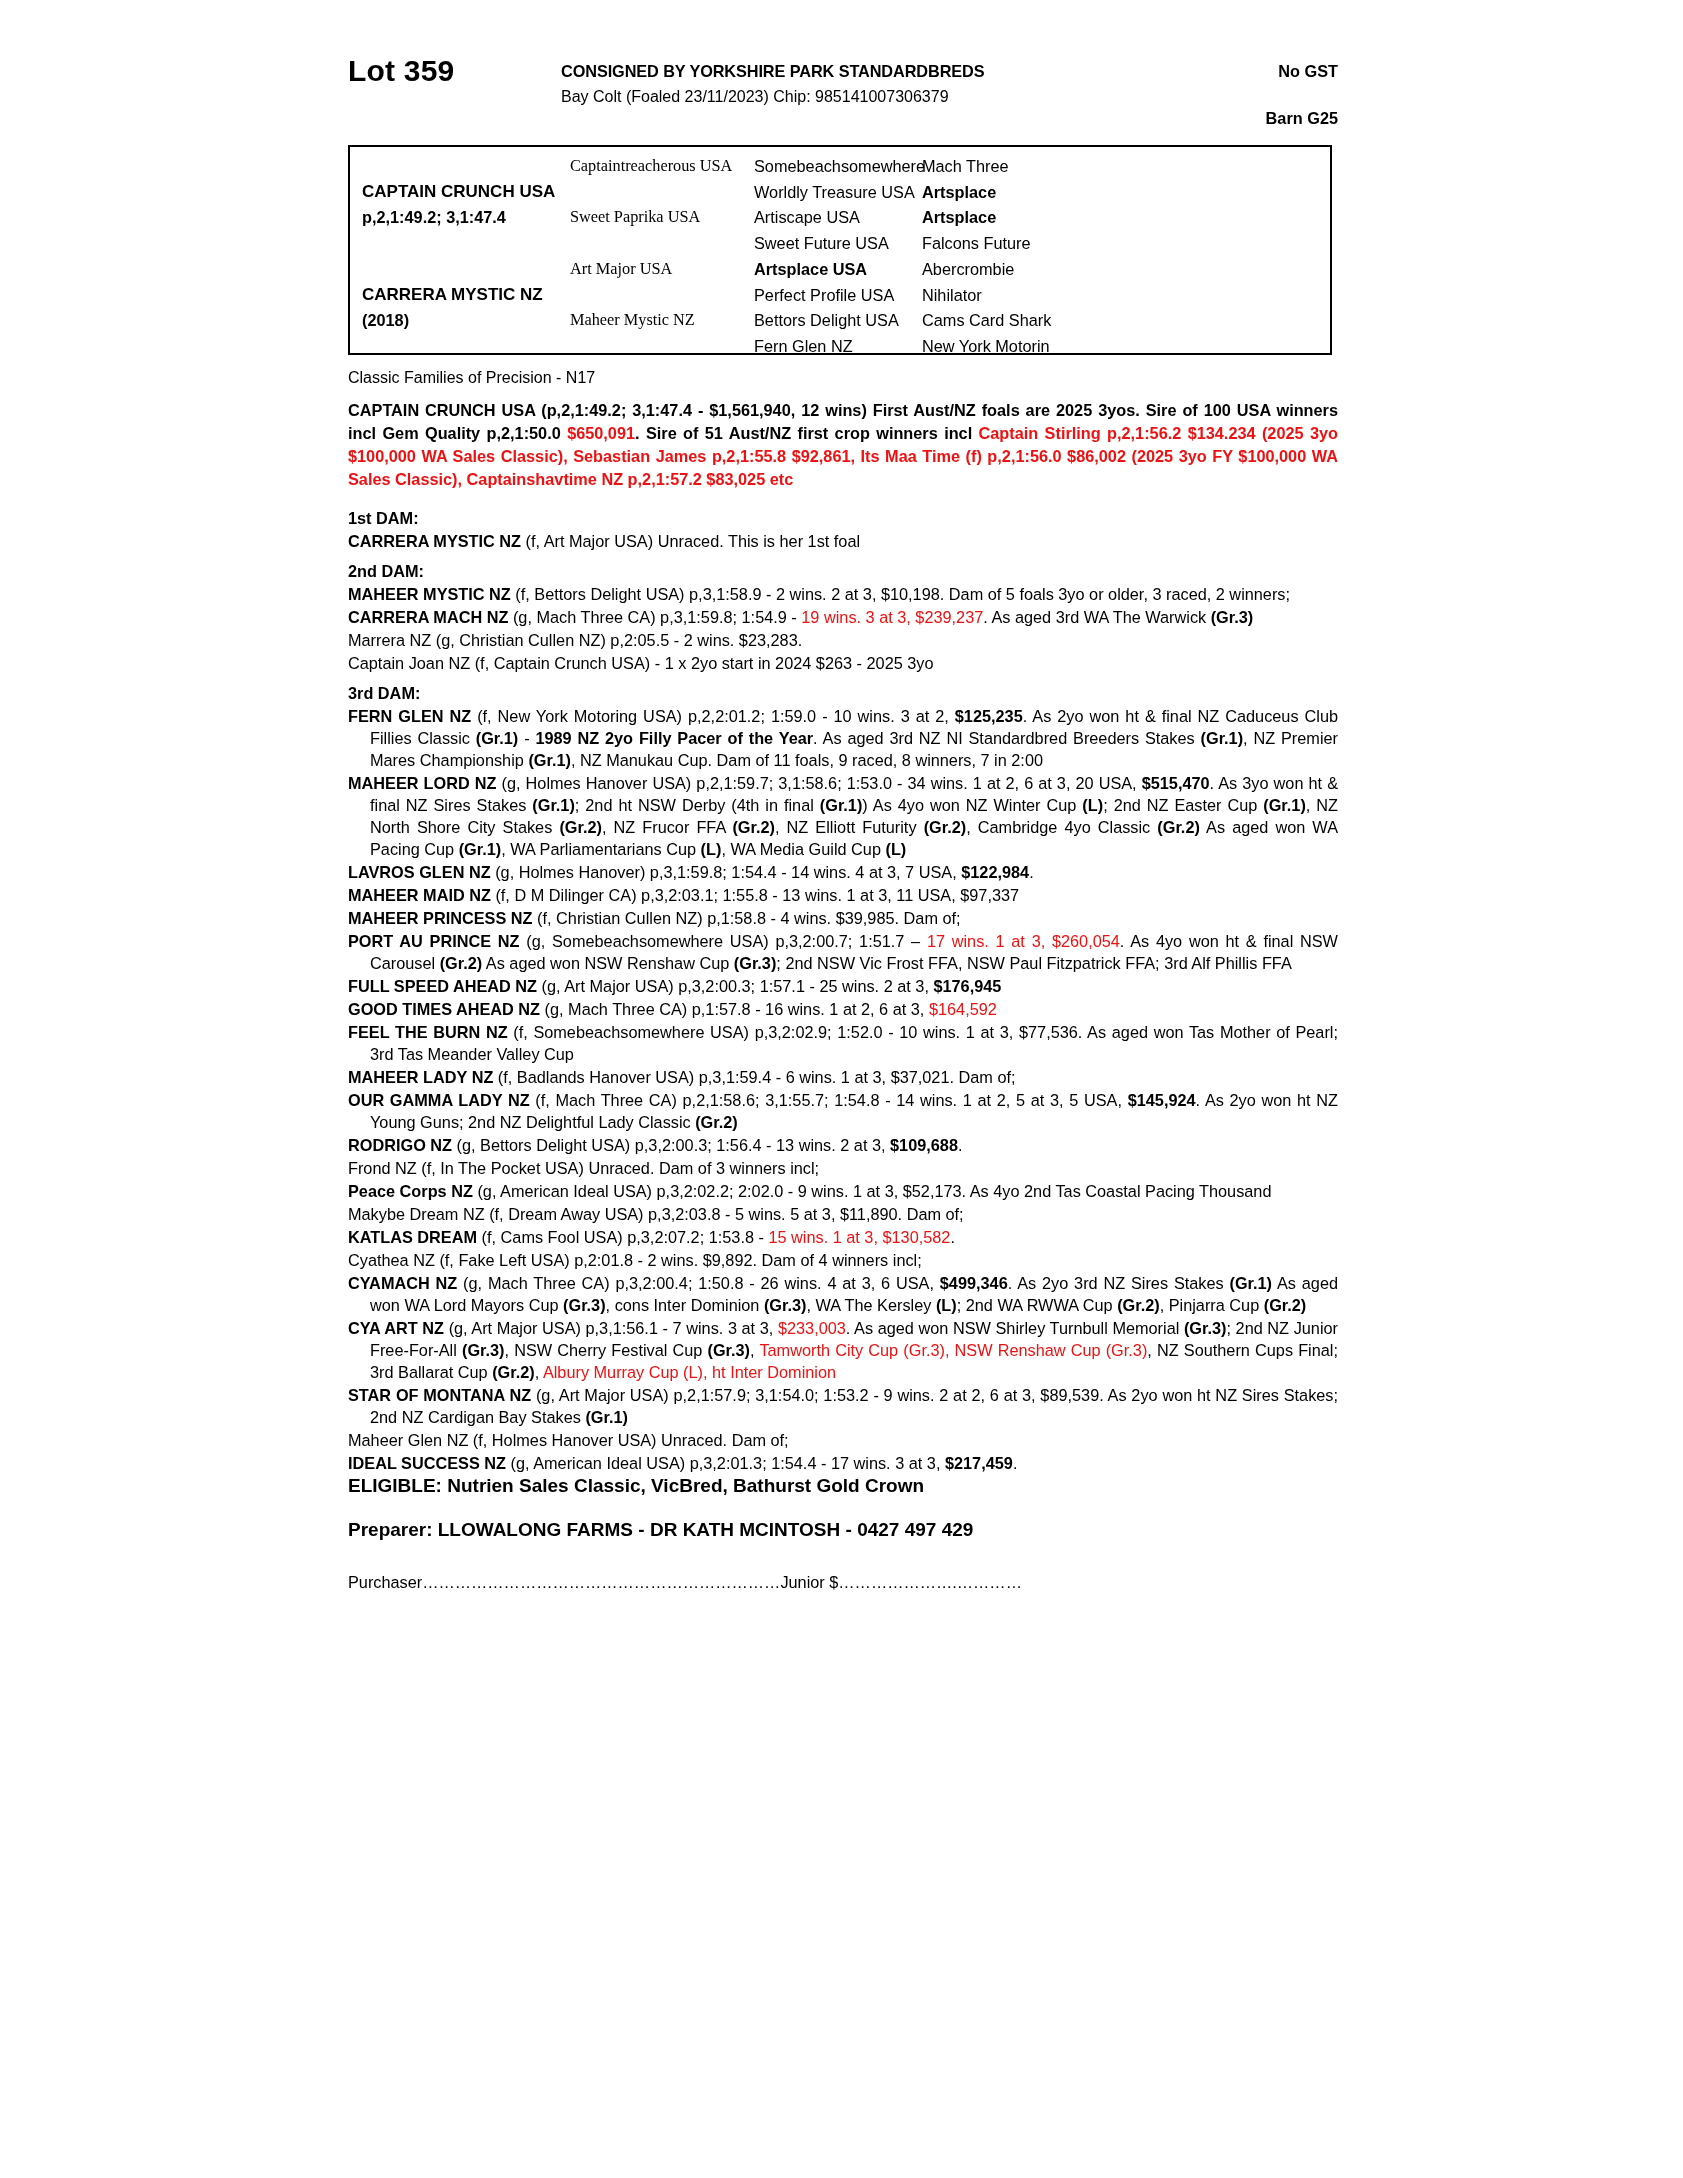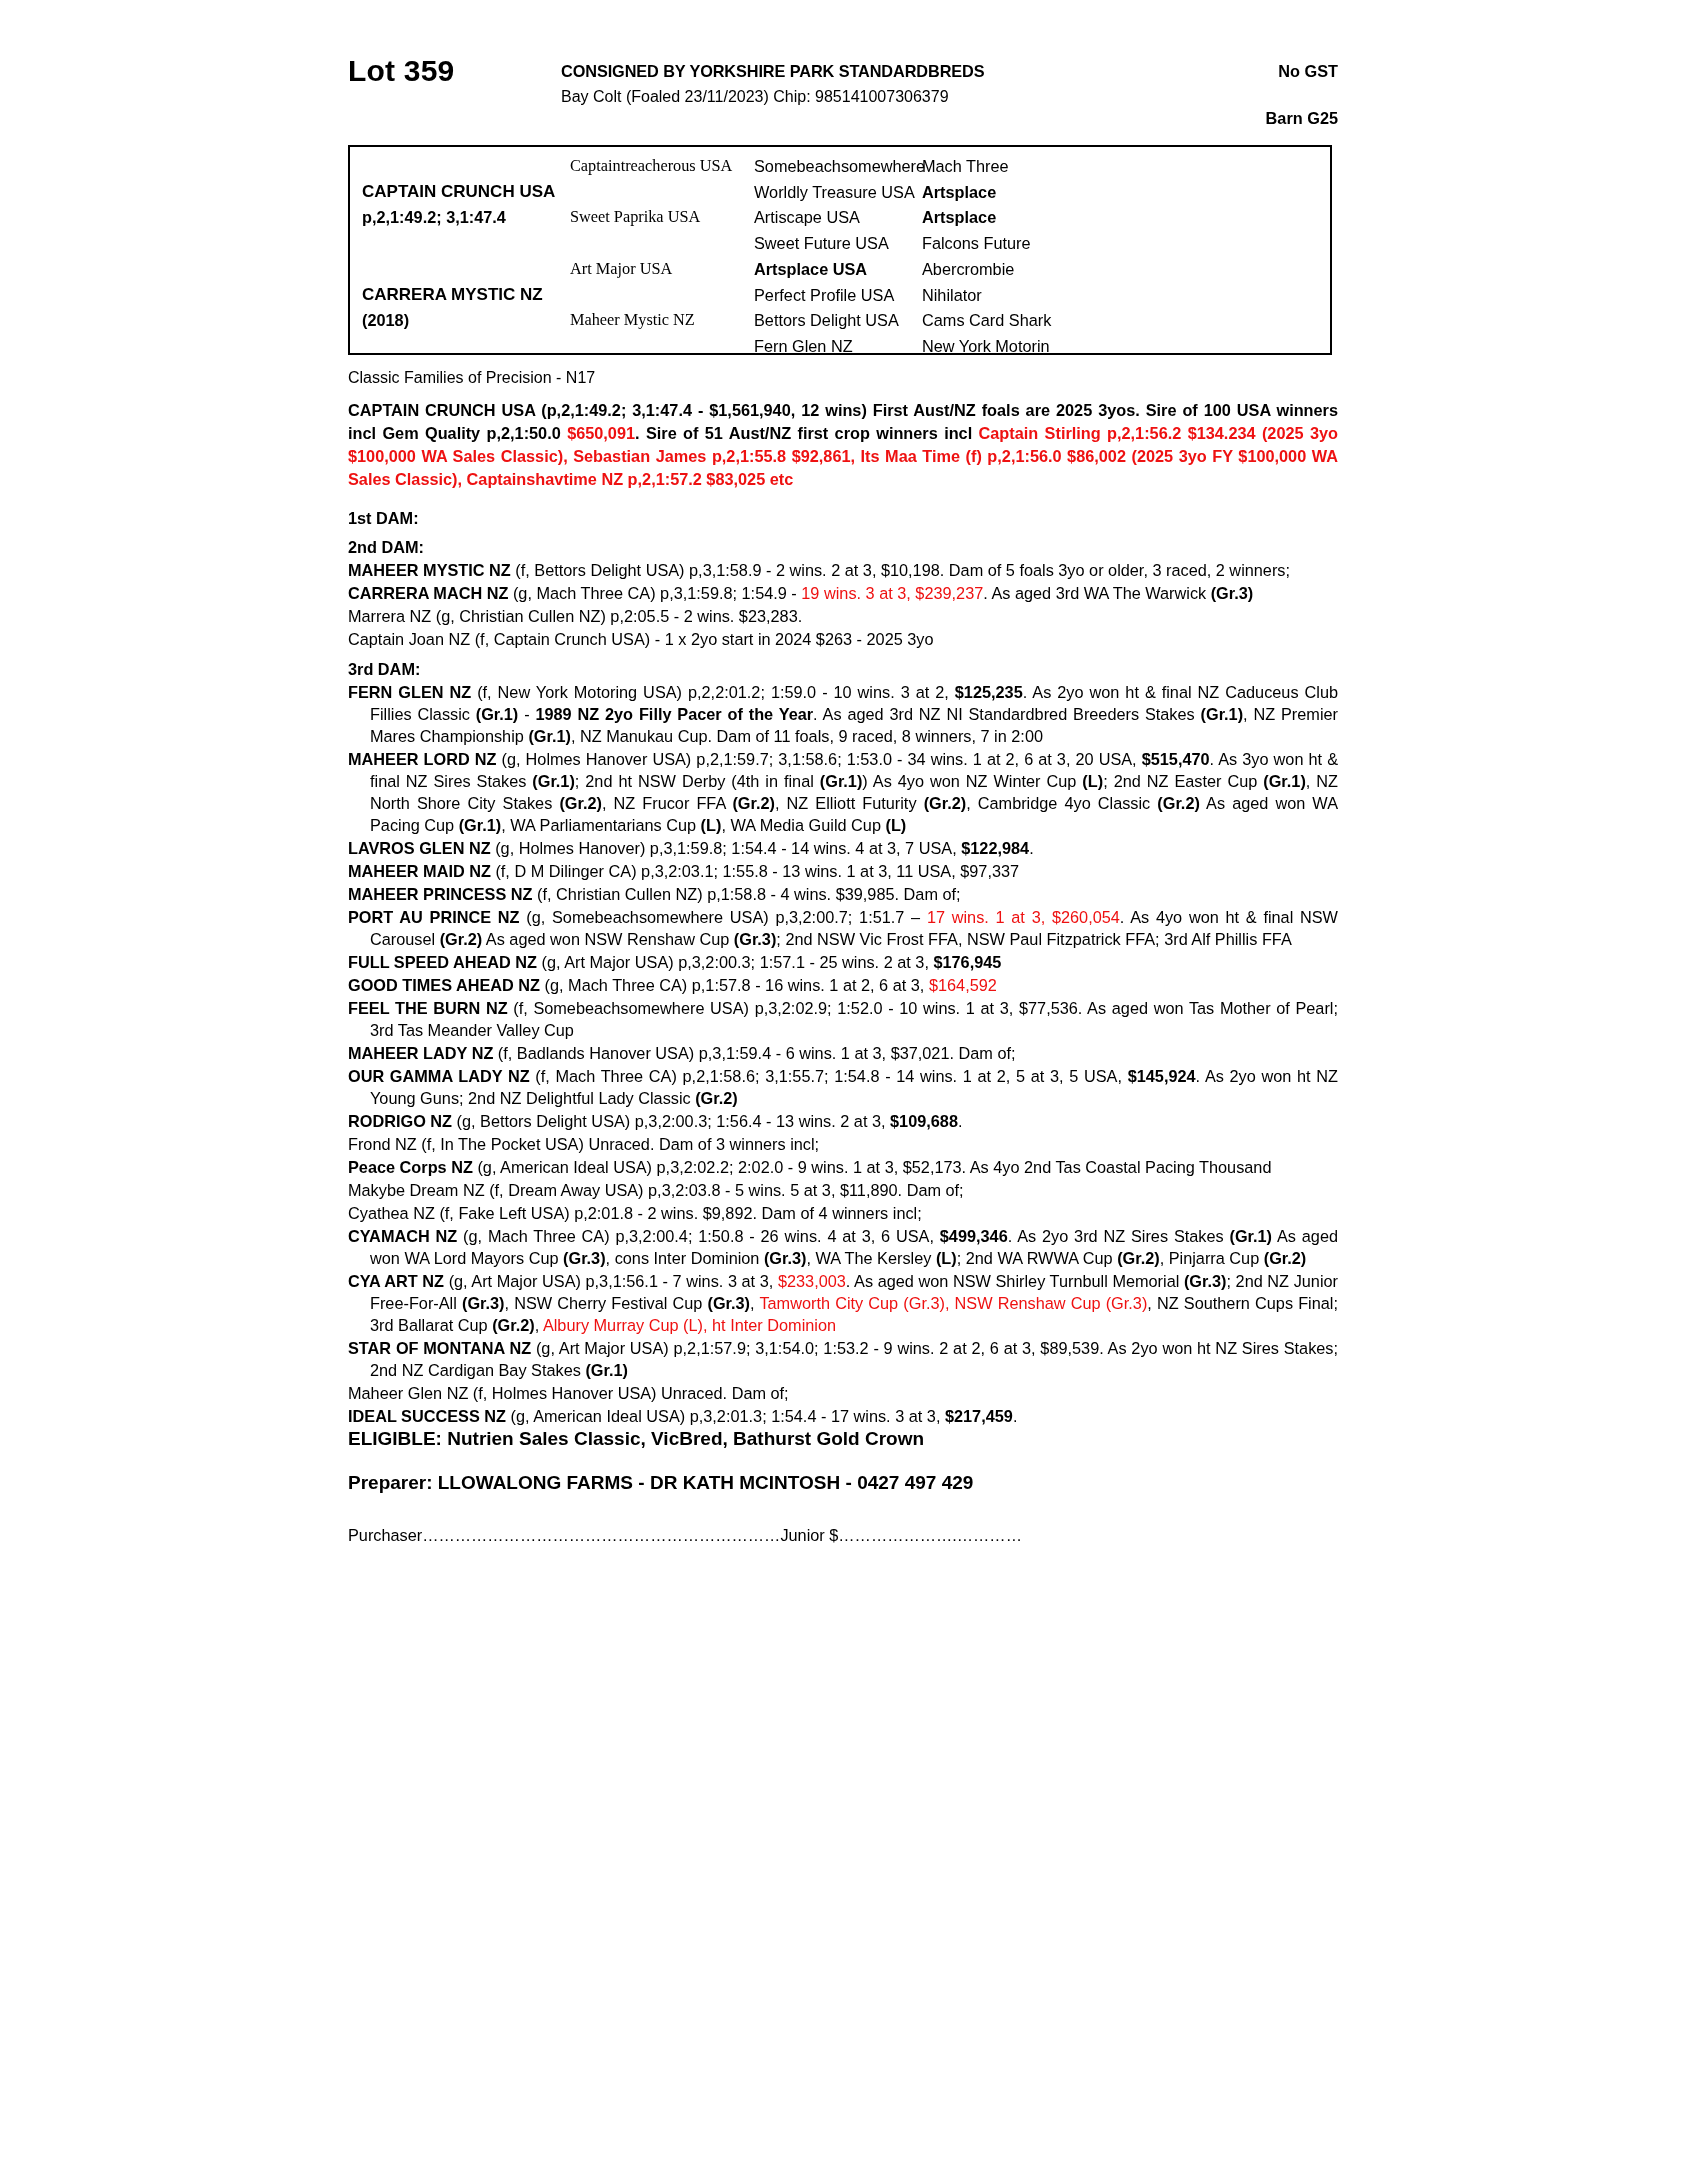--- a/index.html
+++ b/index.html
@@ -197,20 +197,21 @@
       <div class="col4 r6">Cams Card Shark</div>
       <div class="col4 r7">New York Motorin</div>
     </div>
 
     <div class="fam">Classic Families of Precision - N17</div>
 
     <div class="blurb"><span>CAPTAIN CRUNCH USA (p,2,1:49.2; 3,1:47.4 - $1,561,940, 12 wins) First Aust/NZ foals are 2025 3yos. Sire of 100 USA winners incl Gem Quality p,2,1:50.0 </span><span class="red">$650,091</span><span>. Sire of 51 Aust/NZ first crop winners incl </span><span class="red">Captain Stirling p,2,1:56.2 $134.234 (2025 3yo $100,000 WA Sales Classic), Sebastian James p,2,1:55.8 $92,861, Its Maa Time (f) p,2,1:56.0 $86,002 (2025 3yo FY $100,000 WA Sales Classic), Captainshavtime NZ p,2,1:57.2 $83,025 etc</span></div>
 
     <div>
         <div class="damhead">1st DAM:</div>
+        <p class="e i1"><span style="font-weight: bold;">CARRERA MYSTIC NZ</span><span> (f, Art Major USA) Unraced. This is her 1st foal</span></p>
         <div class="damhead">2nd DAM:</div>
         <p class="e i1"><span style="font-weight: bold;">MAHEER MYSTIC NZ</span><span> (f, Bettors Delight USA) p,3,1:58.9 - 2 wins. 2 at 3, $10,198. Dam of 5 foals 3yo or older, 3 raced, 2 winners;</span></p>
         <p class="e i2"><span style="font-weight: bold;">CARRERA MACH NZ</span><span> (g, Mach Three CA) p,3,1:59.8; 1:54.9 - </span><span class="red">19 wins. 3 at 3, $239,237</span><span>. As aged 3rd WA The Warwick </span><span style="font-weight: bold;">(Gr.3)</span></p>
         <p class="e i2"><span>Marrera NZ (g, Christian Cullen NZ) p,2:05.5 - 2 wins. $23,283.</span></p>
         <p class="e i2"><span>Captain Joan NZ (f, Captain Crunch USA) - 1 x 2yo start in 2024 $263 - 2025 3yo</span></p>
         <div class="damhead">3rd DAM:</div>
         <p class="e i1"><span style="font-weight: bold;">FERN GLEN NZ</span><span> (f, New York Motoring USA) p,2,2:01.2; 1:59.0 - 10 wins. 3 at 2, </span><span style="font-weight: bold;">$125,235</span><span>. As 2yo won ht &amp; final NZ Caduceus Club Fillies Classic </span><span style="font-weight: bold;">(Gr.1)</span><span> - </span><span style="font-weight: bold;">1989 NZ 2yo Filly Pacer of the Year</span><span>. As aged 3rd NZ NI Standardbred Breeders Stakes </span><span style="font-weight: bold;">(Gr.1)</span><span>, NZ Premier Mares Championship </span><span style="font-weight: bold;">(Gr.1)</span><span>, NZ Manukau Cup. Dam of 11 foals, 9 raced, 8 winners, 7 in 2:00</span></p>
         <p class="e i2"><span style="font-weight: bold;">MAHEER LORD NZ</span><span> (g, Holmes Hanover USA) p,2,1:59.7; 3,1:58.6; 1:53.0 - 34 wins. 1 at 2, 6 at 3, 20 USA, </span><span style="font-weight: bold;">$515,470</span><span>. As 3yo won ht &amp; final NZ Sires Stakes </span><span style="font-weight: bold;">(Gr.1)</span><span>; 2nd ht NSW Derby (4th in final </span><span style="font-weight: bold;">(Gr.1)</span><span>) As 4yo won NZ Winter Cup </span><span style="font-weight: bold;">(L)</span><span>; 2nd NZ Easter Cup </span><span style="font-weight: bold;">(Gr.1)</span><span>, NZ North Shore City Stakes </span><span style="font-weight: bold;">(Gr.2)</span><span>, NZ Frucor FFA </span><span style="font-weight: bold;">(Gr.2)</span><span>, NZ Elliott Futurity </span><span style="font-weight: bold;">(Gr.2)</span><span>, Cambridge 4yo Classic </span><span style="font-weight: bold;">(Gr.2)</span><span> As aged won WA Pacing Cup </span><span style="font-weight: bold;">(Gr.1)</span><span>, WA Parliamentarians Cup </span><span style="font-weight: bold;">(L)</span><span>, WA Media Guild Cup </span><span style="font-weight: bold;">(L)</span></p>
         <p class="e i2"><span style="font-weight: bold;">LAVROS GLEN NZ</span><span> (g, Holmes Hanover) p,3,1:59.8; 1:54.4 - 14 wins. 4 at 3, 7 USA, </span><span style="font-weight: bold;">$122,984</span><span>.</span></p>
         <p class="e i2"><span style="font-weight: bold;">MAHEER MAID NZ</span><span> (f, D M Dilinger CA) p,3,2:03.1; 1:55.8 - 13 wins. 1 at 3, 11 USA, $97,337</span></p>
@@ -218,20 +219,21 @@
         <p class="e i3"><span style="font-weight: bold;">PORT AU PRINCE NZ</span><span> (g, Somebeachsomewhere USA) p,3,2:00.7; 1:51.7 – </span><span class="red">17 wins. 1 at 3, $260,054</span><span>. As 4yo won ht &amp; final NSW Carousel </span><span style="font-weight: bold;">(Gr.2)</span><span> As aged won NSW Renshaw Cup </span><span style="font-weight: bold;">(Gr.3)</span><span>; 2nd NSW Vic Frost FFA, NSW Paul Fitzpatrick FFA; 3rd Alf Phillis FFA</span></p>
         <p class="e i3"><span style="font-weight: bold;">FULL SPEED AHEAD NZ</span><span> (g, Art Major USA) p,3,2:00.3; 1:57.1 - 25 wins. 2 at 3, </span><span style="font-weight: bold;">$176,945</span></p>
         <p class="e i3"><span style="font-weight: bold;">GOOD TIMES AHEAD NZ</span><span> (g, Mach Three CA) p,1:57.8 - 16 wins. 1 at 2, 6 at 3, </span><span class="red">$164,592</span></p>
         <p class="e i3"><span style="font-weight: bold;">FEEL THE BURN NZ</span><span> (f, Somebeachsomewhere USA) p,3,2:02.9; 1:52.0 - 10 wins. 1 at 3, $77,536. As aged won Tas Mother of Pearl; 3rd Tas Meander Valley Cup</span></p>
         <p class="e i2"><span style="font-weight: bold;">MAHEER LADY NZ</span><span> (f, Badlands Hanover USA) p,3,1:59.4 - 6 wins. 1 at 3, $37,021. Dam of;</span></p>
         <p class="e i3"><span style="font-weight: bold;">OUR GAMMA LADY NZ</span><span> (f, Mach Three CA) p,2,1:58.6; 3,1:55.7; 1:54.8 - 14 wins. 1 at 2, 5 at 3, 5 USA, </span><span style="font-weight: bold;">$145,924</span><span>. As 2yo won ht NZ Young Guns; 2nd NZ Delightful Lady Classic </span><span style="font-weight: bold;">(Gr.2)</span></p>
         <p class="e i3"><span style="font-weight: bold;">RODRIGO NZ</span><span> (g, Bettors Delight USA) p,3,2:00.3; 1:56.4 - 13 wins. 2 at 3, </span><span style="font-weight: bold;">$109,688</span><span>.</span></p>
         <p class="e i2"><span>Frond NZ (f, In The Pocket USA) Unraced. Dam of 3 winners incl;</span></p>
         <p class="e i3"><span style="font-weight: bold;">Peace Corps NZ</span><span> (g, American Ideal USA) p,3,2:02.2; 2:02.0 - 9 wins. 1 at 3, $52,173. As 4yo 2nd Tas Coastal Pacing Thousand</span></p>
         <p class="e i3"><span>Makybe Dream NZ (f, Dream Away USA) p,3,2:03.8 - 5 wins. 5 at 3, $11,890. Dam of;</span></p>
+        <p class="e i4"><span style="font-weight: bold;">KATLAS DREAM</span><span> (f, Cams Fool USA) p,3,2:07.2; 1:53.8 - </span><span class="red">15 wins. 1 at 3, $130,582</span><span>.</span></p>
         <p class="e i2"><span>Cyathea NZ (f, Fake Left USA) p,2:01.8 - 2 wins. $9,892. Dam of 4 winners incl;</span></p>
         <p class="e i3"><span style="font-weight: bold;">CYAMACH NZ</span><span> (g, Mach Three CA) p,3,2:00.4; 1:50.8 - 26 wins. 4 at 3, 6 USA, </span><span style="font-weight: bold;">$499,346</span><span>. As 2yo 3rd NZ Sires Stakes </span><span style="font-weight: bold;">(Gr.1)</span><span> As aged won WA Lord Mayors Cup </span><span style="font-weight: bold;">(Gr.3)</span><span>, cons Inter Dominion </span><span style="font-weight: bold;">(Gr.3)</span><span>, WA The Kersley </span><span style="font-weight: bold;">(L)</span><span>; 2nd WA RWWA Cup </span><span style="font-weight: bold;">(Gr.2)</span><span>, Pinjarra Cup </span><span style="font-weight: bold;">(Gr.2)</span></p>
         <p class="e i3"><span style="font-weight: bold;">CYA ART NZ</span><span> (g, Art Major USA) p,3,1:56.1 - 7 wins. 3 at 3, </span><span class="red">$233,003</span><span>. As aged won NSW Shirley Turnbull Memorial </span><span style="font-weight: bold;">(Gr.3)</span><span>; 2nd NZ Junior Free-For-All </span><span style="font-weight: bold;">(Gr.3)</span><span>, NSW Cherry Festival Cup </span><span style="font-weight: bold;">(Gr.3)</span><span>, </span><span class="red">Tamworth City Cup (Gr.3), NSW Renshaw Cup (Gr.3)</span><span>, NZ Southern Cups Final; 3rd Ballarat Cup </span><span style="font-weight: bold;">(Gr.2)</span><span>, </span><span class="red">Albury Murray Cup (L), ht Inter Dominion</span></p>
         <p class="e i3"><span style="font-weight: bold;">STAR OF MONTANA NZ</span><span> (g, Art Major USA) p,2,1:57.9; 3,1:54.0; 1:53.2 - 9 wins. 2 at 2, 6 at 3, $89,539. As 2yo won ht NZ Sires Stakes; 2nd NZ Cardigan Bay Stakes </span><span style="font-weight: bold;">(Gr.1)</span></p>
         <p class="e i2"><span>Maheer Glen NZ (f, Holmes Hanover USA) Unraced. Dam of;</span></p>
         <p class="e i3"><span style="font-weight: bold;">IDEAL SUCCESS NZ</span><span> (g, American Ideal USA) p,3,2:01.3; 1:54.4 - 17 wins. 3 at 3, </span><span style="font-weight: bold;">$217,459</span><span>.</span></p>
       </div>
 
     <div class="eligible">ELIGIBLE: Nutrien Sales Classic, VicBred, Bathurst Gold Crown</div>
     <div class="preparer">Preparer: LLOWALONG FARMS - DR KATH MCINTOSH - 0427 497 429</div>

